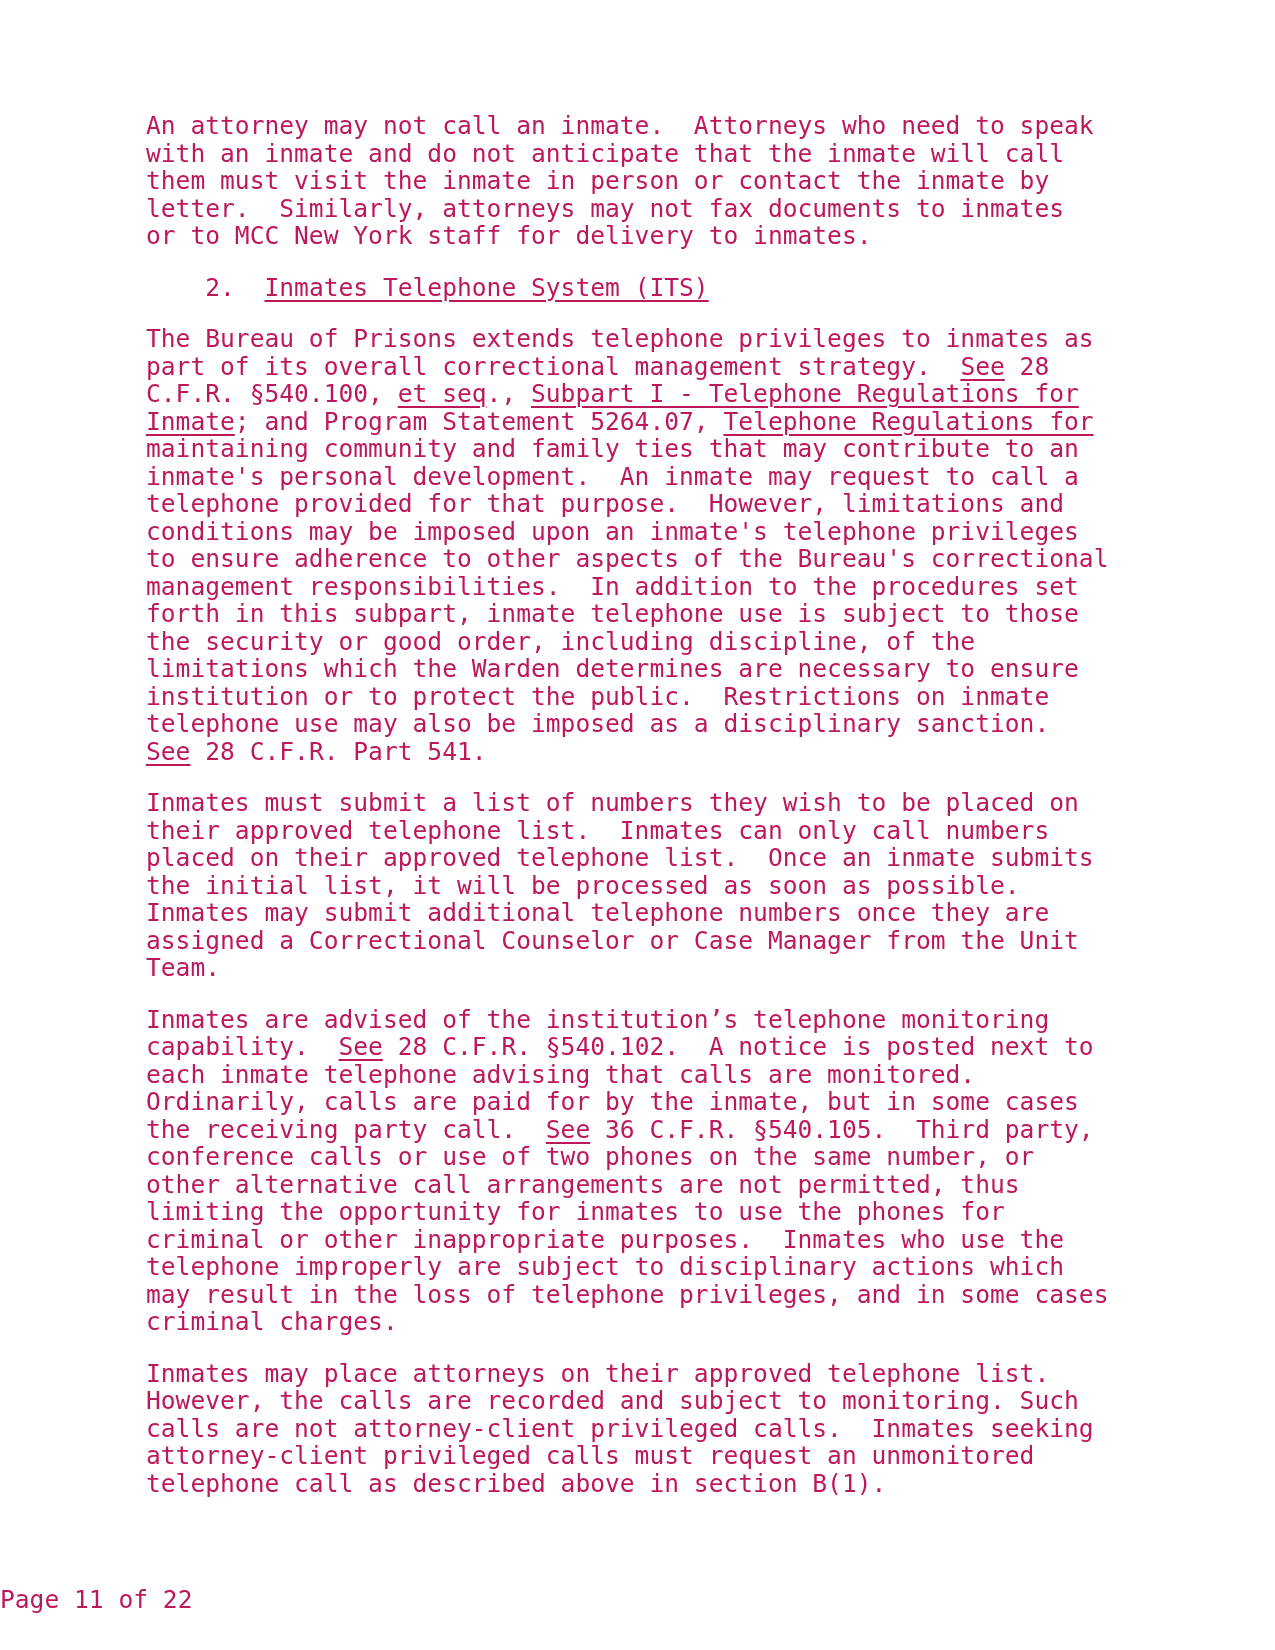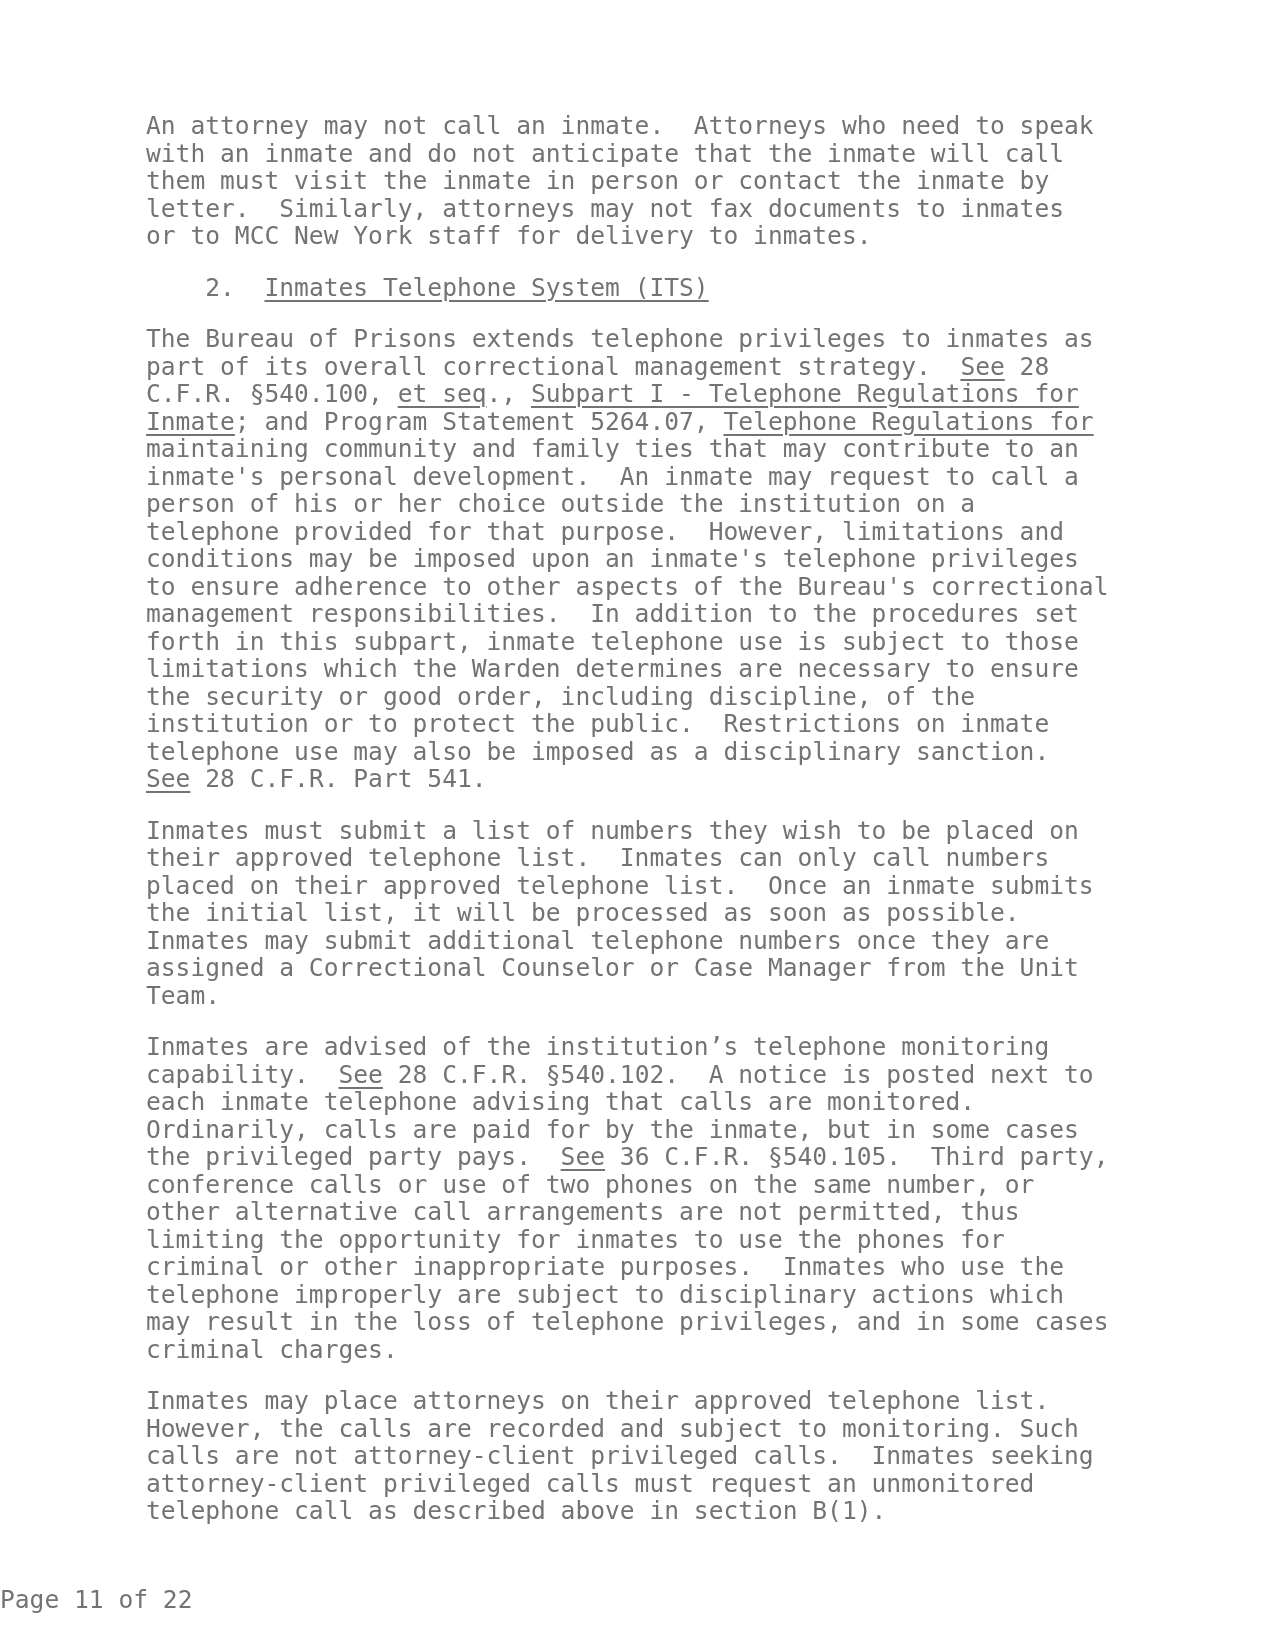--- a/index.html
+++ b/index.html
@@ -7,21 +7,21 @@
     padding: 0;
     background: #ffffff;
   }
   .page {
     position: relative;
     width: 1107px;
     height: 1650px;
     background: #ffffff;
     overflow: hidden;
     font-family: "DejaVu Sans Mono", "Liberation Mono", monospace;
-    color: #737373;
+    color: #be185d;
   }
   .doc {
     position: absolute;
     left: 146px;
     top: 112px;
     width: 1030px;
     font-size: 24.6px;
     line-height: 27.5px;
   }
   .para {
@@ -61,47 +61,46 @@
       <div class="para heading">
         <div class="line"><span>    2.  </span><span class="u">Inmates Telephone System (ITS)</span></div>
       </div>
       <div class="para">
         <div class="line"><span>The Bureau of Prisons extends telephone privileges to inmates as</span></div>
         <div class="line"><span>part of its overall correctional management strategy.  </span><span class="u">See</span><span> 28</span></div>
         <div class="line"><span>C.F.R. §540.100, </span><span class="u">et seq</span><span>., </span><span class="u">Subpart I - Telephone Regulations for</span></div>
         <div class="line"><span class="u">Inmate</span><span>; and Program Statement 5264.07, </span><span class="u">Telephone Regulations for</span></div>
         <div class="line"><span>maintaining community and family ties that may contribute to an</span></div>
         <div class="line"><span>inmate's personal development.  An inmate may request to call a</span></div>
-        <div class="line"><span>person of his or her choice outside the institution on a</span></div>
         <div class="line"><span>telephone provided for that purpose.  However, limitations and</span></div>
         <div class="line"><span>conditions may be imposed upon an inmate's telephone privileges</span></div>
         <div class="line"><span>to ensure adherence to other aspects of the Bureau's correctional</span></div>
         <div class="line"><span>management responsibilities.  In addition to the procedures set</span></div>
         <div class="line"><span>forth in this subpart, inmate telephone use is subject to those</span></div>
+        <div class="line"><span>the security or good order, including discipline, of the</span></div>
         <div class="line"><span>limitations which the Warden determines are necessary to ensure</span></div>
-        <div class="line"><span>the security or good order, including discipline, of the</span></div>
         <div class="line"><span>institution or to protect the public.  Restrictions on inmate</span></div>
         <div class="line"><span>telephone use may also be imposed as a disciplinary sanction.</span></div>
         <div class="line"><span class="u">See</span><span> 28 C.F.R. Part 541.</span></div>
       </div>
       <div class="para">
         <div class="line"><span>Inmates must submit a list of numbers they wish to be placed on</span></div>
         <div class="line"><span>their approved telephone list.  Inmates can only call numbers</span></div>
         <div class="line"><span>placed on their approved telephone list.  Once an inmate submits</span></div>
         <div class="line"><span>the initial list, it will be processed as soon as possible.</span></div>
         <div class="line"><span>Inmates may submit additional telephone numbers once they are</span></div>
         <div class="line"><span>assigned a Correctional Counselor or Case Manager from the Unit</span></div>
         <div class="line"><span>Team.</span></div>
       </div>
       <div class="para">
         <div class="line"><span>Inmates are advised of the institution’s telephone monitoring</span></div>
         <div class="line"><span>capability.  </span><span class="u">See</span><span> 28 C.F.R. §540.102.  A notice is posted next to</span></div>
         <div class="line"><span>each inmate telephone advising that calls are monitored.</span></div>
         <div class="line"><span>Ordinarily, calls are paid for by the inmate, but in some cases</span></div>
-        <div class="line"><span>the privileged party pays.  </span><span class="u">See</span><span> 36 C.F.R. §540.105.  Third party,</span></div>
+        <div class="line"><span>the receiving party call.  </span><span class="u">See</span><span> 36 C.F.R. §540.105.  Third party,</span></div>
         <div class="line"><span>conference calls or use of two phones on the same number, or</span></div>
         <div class="line"><span>other alternative call arrangements are not permitted, thus</span></div>
         <div class="line"><span>limiting the opportunity for inmates to use the phones for</span></div>
         <div class="line"><span>criminal or other inappropriate purposes.  Inmates who use the</span></div>
         <div class="line"><span>telephone improperly are subject to disciplinary actions which</span></div>
         <div class="line"><span>may result in the loss of telephone privileges, and in some cases</span></div>
         <div class="line"><span>criminal charges.</span></div>
       </div>
       <div class="para">
         <div class="line"><span>Inmates may place attorneys on their approved telephone list.</span></div>

